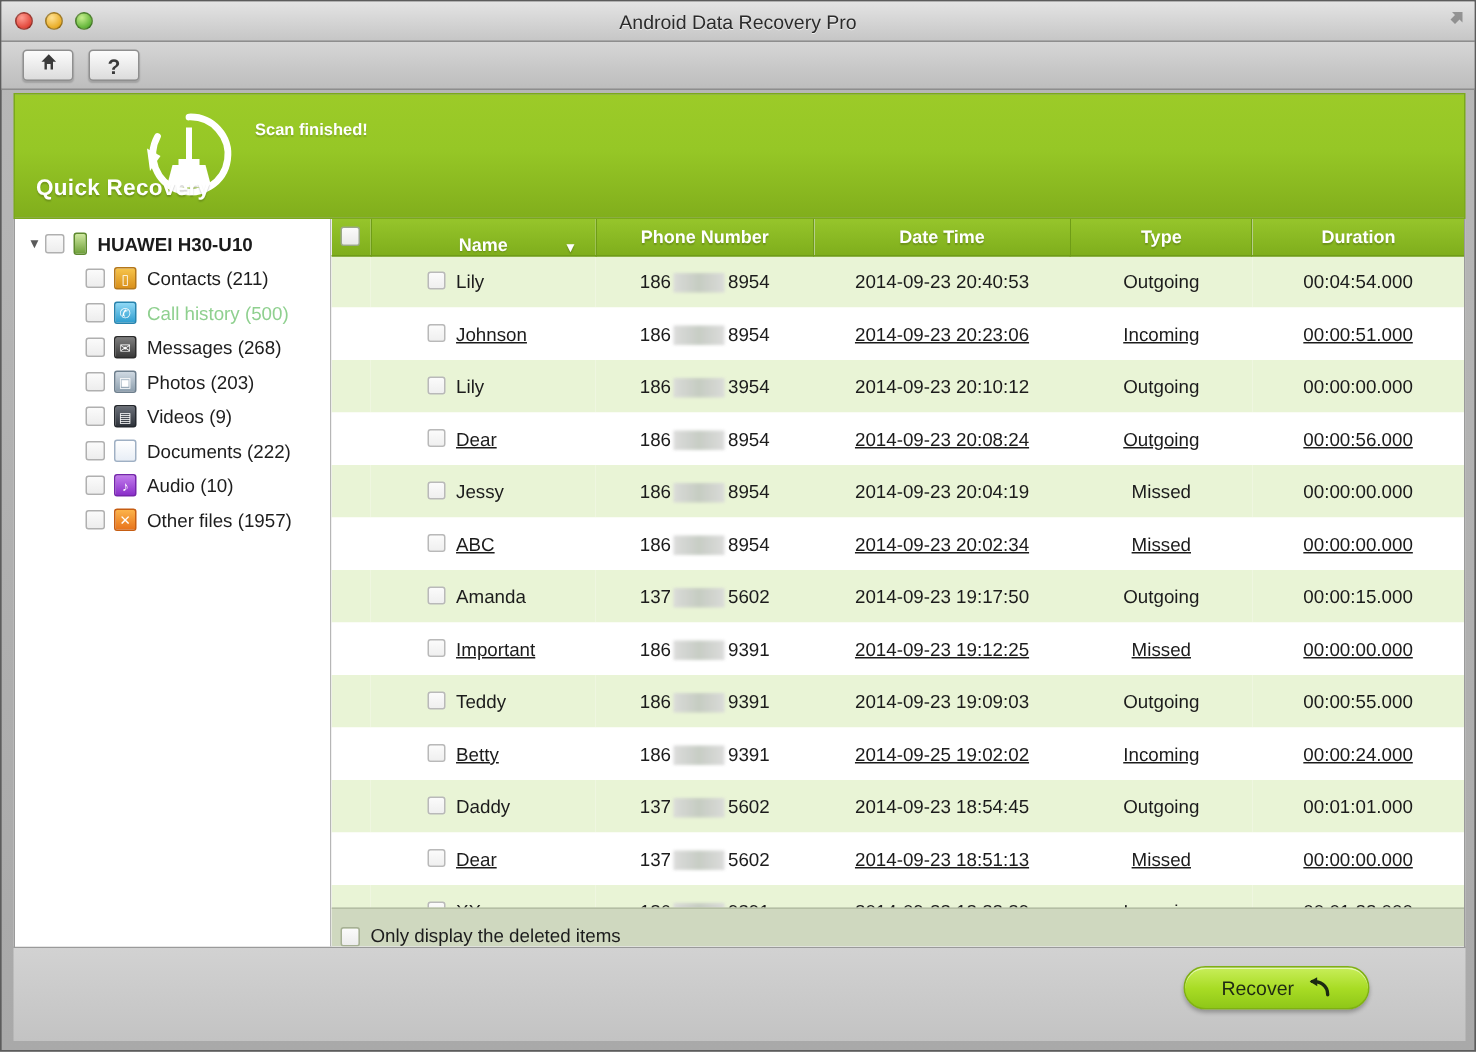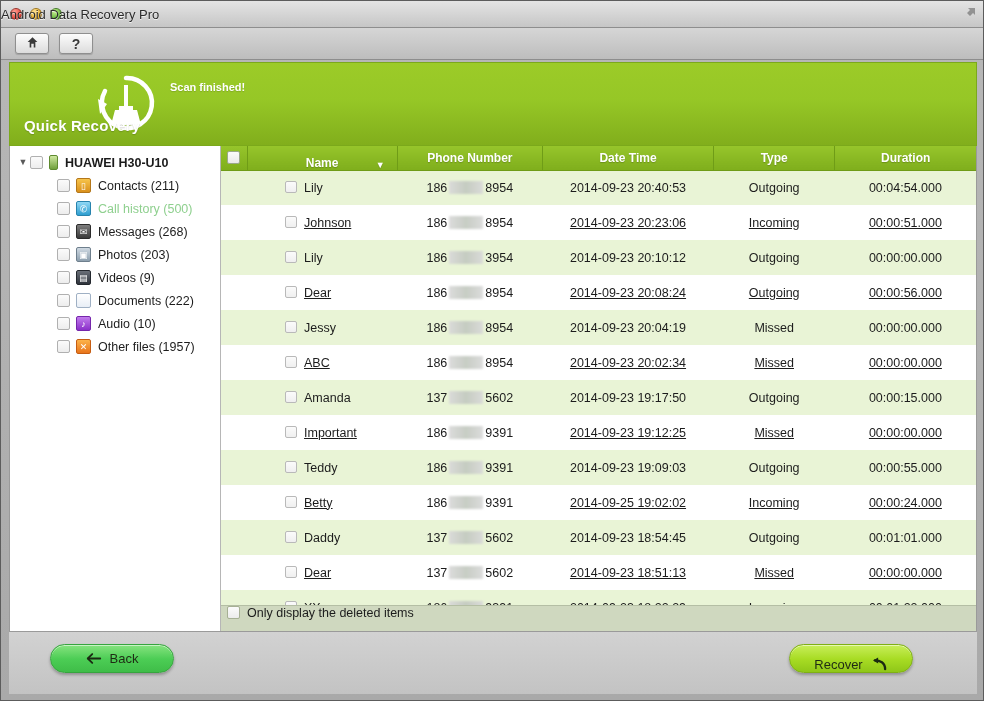--- a/index.html
+++ b/index.html
@@ -28,21 +28,21 @@
   }
   .traffic { display: flex; gap: 8px; margin-left: 9px; }
   .light {
     width: 12px; height: 12px; border-radius: 50%;
     border: 1px solid rgba(0,0,0,.32);
   }
   .light.red    { background: radial-gradient(circle at 35% 28%, #ff9d92, #e2483c 70%, #b8372c); }
   .light.yellow { background: radial-gradient(circle at 35% 28%, #ffe193, #e9ad27 70%, #c08b16); }
   .light.green  { background: radial-gradient(circle at 35% 28%, #c6ee8e, #63b53a 70%, #4d9430); }
   .title-text {
-    position: absolute; left: 0; right: 0; 
+    position: absolute; left: 0; right: 0; text-align: center;
     font-size: 13px; color: #2b2b2b;
     text-shadow: 0 1px 0 rgba(255,255,255,.7);
     pointer-events: none;
   }
   .resize-grip {
     position: absolute; right: 7px; top: 6px;
     width: 14px; height: 14px; opacity: .55;
   }
 
   
@@ -191,36 +191,36 @@
   tr.r-odd  td { background: #e9f4d6; }
   tr.r-even td { background: #ffffff; text-decoration: underline; }
   td.cell-name { text-align: left; padding-left: 2px; }
   .name-cell { display: flex; gap: 7px; margin-left: 36px; }
   .row-cb {
     width: 12px; height: 12px; flex: 0 0 12px;
     background: linear-gradient(#fbfbfb, #efefef);
     border: 1px solid #b9b9b9; border-radius: 2px;
     cursor: pointer;
   }
-  .phone { display: inline-flex; align-items: flex-start; justify-content: center; }
+  .phone { display: inline-flex; align-items: flex-end; justify-content: center; }
   .redact {
     display: inline-block; width: 34px; height: 13px;
     margin: 0 2px; vertical-align: -2px;
     background: linear-gradient(90deg,#d9d9d9,#c3c9c0,#d9d9d9);
     filter: blur(1px);
     opacity: .92;
   }
 
   
   .onlydel {
     position: absolute; left: 0; right: 0; bottom: 0;
     height: 26px;
     background: #cfd8bf;
     border-top: 1px solid #b4bea4;
-    display: flex; align-items: flex-start; padding-left: 6px; gap: 7px;
+    display: flex; align-items: flex-end; padding-left: 6px; gap: 7px;
     font-size: 12.5px; color: #1c1c1c;
   }
   .onlydel .cb2 {
     width: 13px; height: 13px;
     background: linear-gradient(#fbfbfb, #ececec);
     border: 1px solid #a6b094; border-radius: 2px;
     cursor: pointer;
   }
 
   
@@ -239,21 +239,20 @@
   }
   .pill-back {
     left: 41px; width: 124px;
     background: linear-gradient(180deg, #86e37f 0%, #4ccd55 52%, #3fbd48 100%);
     border: 1px solid #36a53e;
   }
   .pill-recover {
     right: 64px; width: 124px;
     background: linear-gradient(180deg, #c8ee5a 0%, #a8dc24 52%, #8fc718 100%);
     border: 1px solid #7fb014;
-    align-items: flex-end;
   }
   .pill svg { display: block; }
 </style>
 </head>
 <body>
 
 <div class="window">
 
   <div class="titlebar">
     <div class="traffic">
@@ -613,29 +612,20 @@
         <div class="onlydel">
           <span class="cb2"></span>
           <span>Only display the deleted items</span>
         </div>
       </div>
 
     </div>
   </div>
 
   <div class="bottombar">
-    <div class="pill pill-back">
-      <span>
-        <svg viewBox="0 0 18 12" width="16" height="11">
-          <path d="M7 1 L2 6 L7 11" fill="none" stroke="#1b2a12" stroke-width="2" stroke-linecap="round" stroke-linejoin="round"></path>
-          <path d="M2.5 6 L16 6" stroke="#1b2a12" stroke-width="2" stroke-linecap="round"></path>
-        </svg>
-      </span>
-      <span>Back</span>
-    </div>
     <div class="pill pill-recover">
       <span>Recover</span>
       <span>
         <svg viewBox="0 0 18 16" width="17" height="15">
           <path d="M15 13 C15 6 9.5 3.5 4 3.5" fill="none" stroke="#1b2a12" stroke-width="2.4" stroke-linecap="round"></path>
           <path d="M7.5 0.6 L2.2 3.6 L7.6 7.0 Z" fill="#1b2a12"></path>
         </svg>
       </span>
     </div>
   </div>

